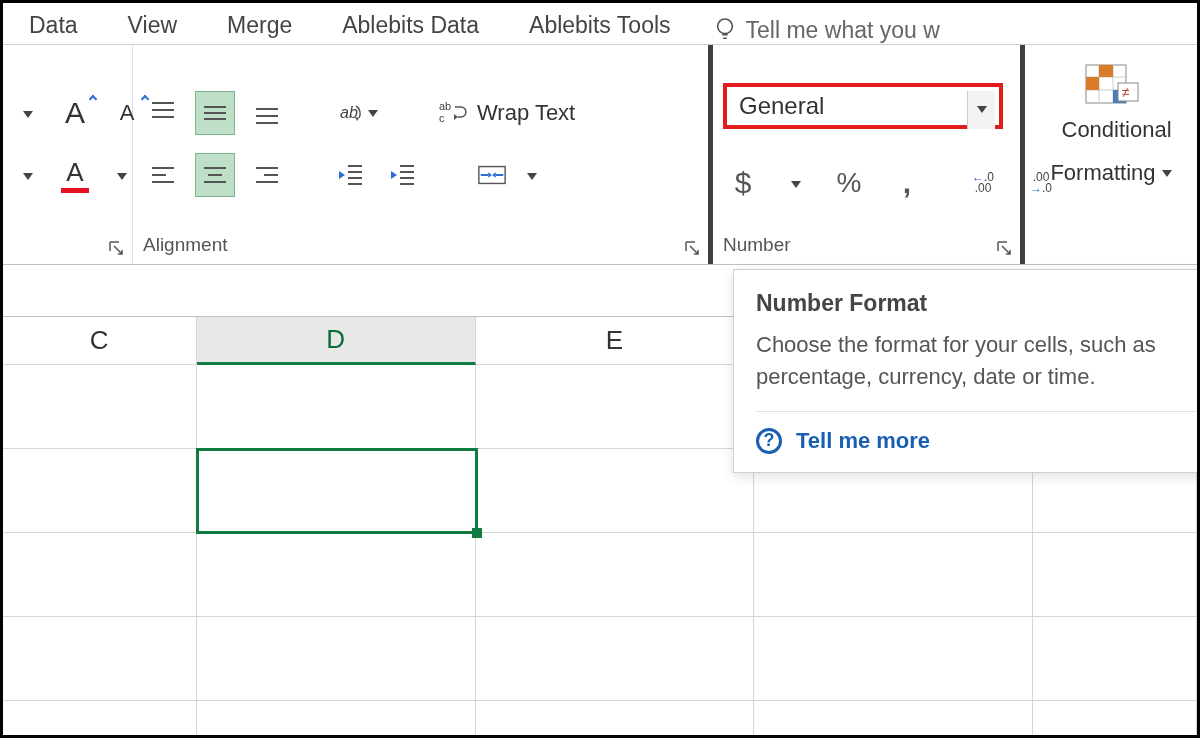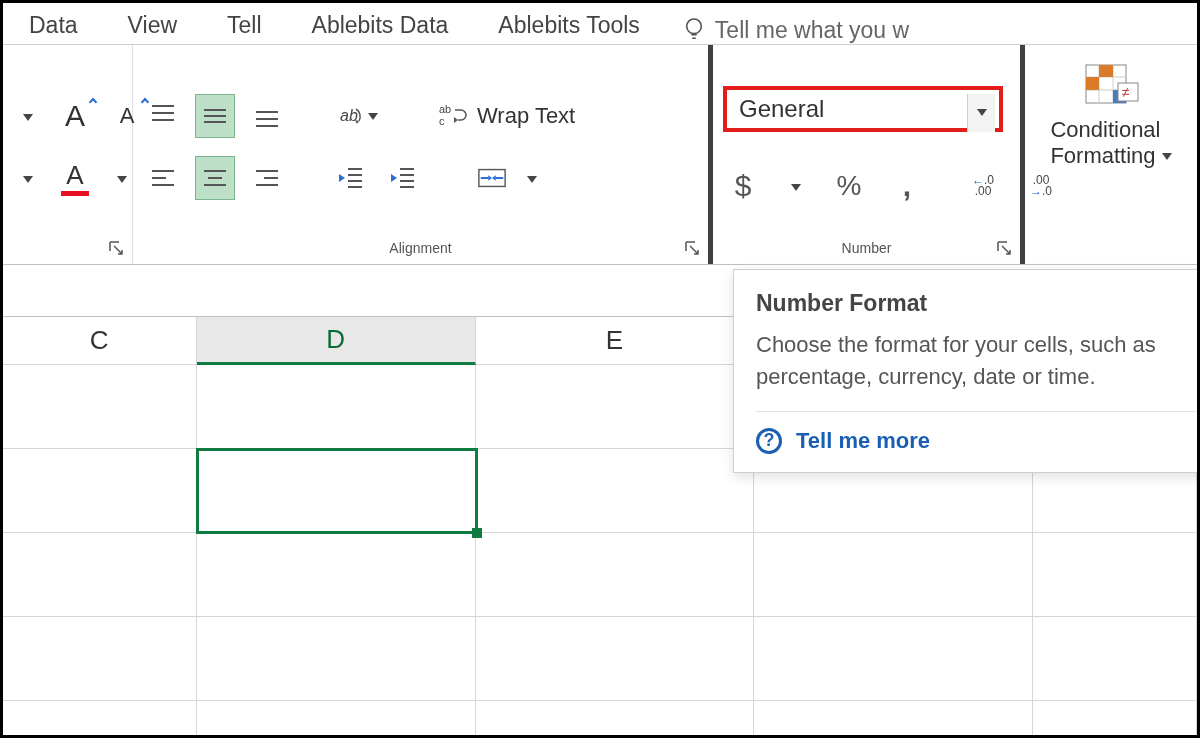--- a/index.html
+++ b/index.html
@@ -51,22 +51,21 @@
   }
   .group {
     position: relative;
     display: flex;
     flex-direction: column;
     padding: 12px 10px 2px 10px;
     border-right: 5px solid #404040;
   }
   .group-body { flex: 1; display:flex; }
   .group-label {
-    text-align: center;
-    font-size: 14px;
+    font-size: 19px;
     color: #555;
     padding: 4px 0 6px 0;
     white-space: nowrap;
   }
   .launcher {
     position: absolute;
     right: 8px;
     bottom: 8px;
     width: 16px;
     height: 16px;
@@ -144,21 +143,21 @@
 
   .caret-down{width:0;height:0;border-left:5px solid transparent;border-right:5px solid transparent;border-top:7px solid #444;display:inline-block}
   .blue-tick{position:absolute;width:6px;height:6px;border-left:2px solid #2a6fd6;border-bottom:2px solid #2a6fd6;}
 </style>
 </head>
 <body>
 
 <div class="menubar">
   <span class="tab">Data</span>
   <span class="tab">View</span>
-  <span class="tab">Tell</span>
+  <span class="tab">Merge</span>
   <span class="tab">Ablebits Data</span>
   <span class="tab">Ablebits Tools</span>
   <span class="tell-me">
     <svg class="bulb" viewBox="0 0 24 30">
       <circle cx="12" cy="11" r="8"></circle>
         <path d="M9 20h6M10 24h4"></path>
     </svg>
     <span>Tell me what you w</span>
   </span>
 </div>
@@ -319,21 +318,21 @@
         <svg class="cf-icon" viewBox="0 0 62 50">
           <rect x="6" y="4" width="40" height="38" fill="none" stroke="#888" stroke-width="1"></rect>
           <path stroke="#ccc" d="M6 16h40M6 29h40M19 4v38M33 4v38"></path>
           <rect x="19" y="4" width="14" height="12" fill="#d97b29"></rect>
           <rect x="6" y="16" width="13" height="13" fill="#d97b29"></rect>
           <rect x="33" y="29" width="13" height="13" fill="#4a7bbf"></rect>
           <rect x="38" y="22" width="20" height="18" fill="#fff" stroke="#888"></rect>
           <text x="42" y="36" font-size="14" fill="#c43b3b">≠</text>
         </svg>
         <div class="cf-label">
-          <span style="display:flex;flex-direction:column;align-items:flex-start;">
+          <span style="display:flex;flex-direction:column;align-items:flex-end;gap:17px;">
             <span>Conditional</span>
             <span style="display:flex;align-items:center;gap:6px;">
               <span>Formatting</span>
               <span class="caret-down"></span>
             </span>
           </span>
         </div>
       </div>
     </div>
     <div class="group-label">&nbsp;</div>

